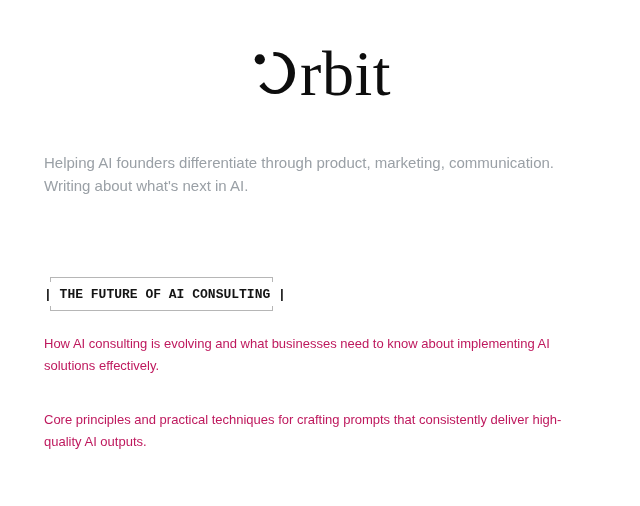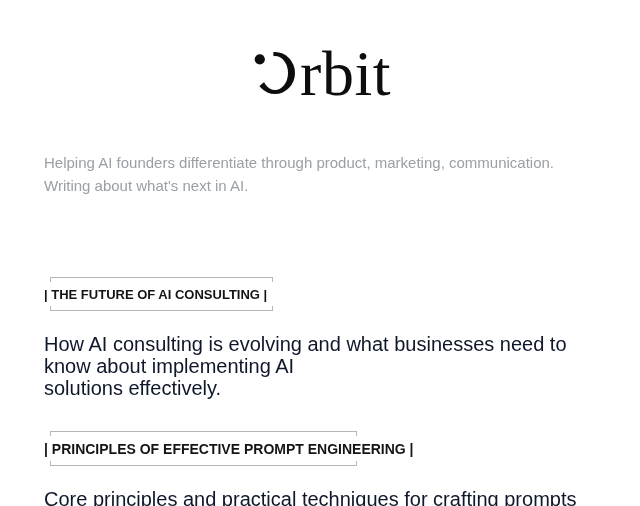--- a/index.html
+++ b/index.html
@@ -43,44 +43,44 @@
   
   .article-1 { margin-top: 80px; }
   .article-2 { margin-top: 32px; }
   .ascii-box {
     position: relative;
     display: inline-block;
     padding: 10px 0 8px 0;
     cursor: pointer;
   }
   .ascii-title {
-    font-family: Liberation Sans, sans-serif;
+    font-family: Liberation Mono, monospace;
     font-weight: 700;
     color: #141414;
     white-space: pre;
   }
   .article-1 .ascii-title { font-size: 13px; line-height: 16px; }
   .article-2 .ascii-title { font-size: 14px; line-height: 17px; }
   .bracket {
     position: absolute;
     left: 6px;
     height: 5px;
     border: 1px solid #b6b6b6;
     pointer-events: none;
   }
   .bracket-top { top: 0; border-bottom: none; }
   .bracket-bottom { bottom: 0; border-top: none; }
   .article-1 .bracket { width: 223px; }
   .article-2 .bracket { width: 307px; }
   
   .desc {
     margin-top: 22px;
-    font-size: 20px;
+    font-size: 13px;
     line-height: 22px;
-    color: #0f172a;
+    color: #be185d;
     white-space: pre-line;
   }
 </style>
 </head>
 <body>
 
 <div class="container">
 
   <div class="logo">
     <svg width="48" height="52" viewBox="0 0 48 52" aria-hidden="true">
@@ -103,22 +103,17 @@
     <div class="ascii-box">
       <span class="bracket bracket-top"></span>
       <div class="ascii-title">| THE FUTURE OF AI CONSULTING |</div>
       <span class="bracket bracket-bottom"></span>
     </div>
     <p class="desc">How AI consulting is evolving and what businesses need to know about implementing AI
 solutions effectively.</p>
   </div>
 
   <div class="article-2">
-    <div class="ascii-box">
-      <span class="bracket bracket-top"></span>
-      <div class="ascii-title">| PRINCIPLES OF EFFECTIVE PROMPT ENGINEERING |</div>
-      <span class="bracket bracket-bottom"></span>
-    </div>
     <p class="desc">Core principles and practical techniques for crafting prompts that consistently deliver high-
 quality AI outputs.</p>
   </div>
 
 </div>
 
 </body></html>

